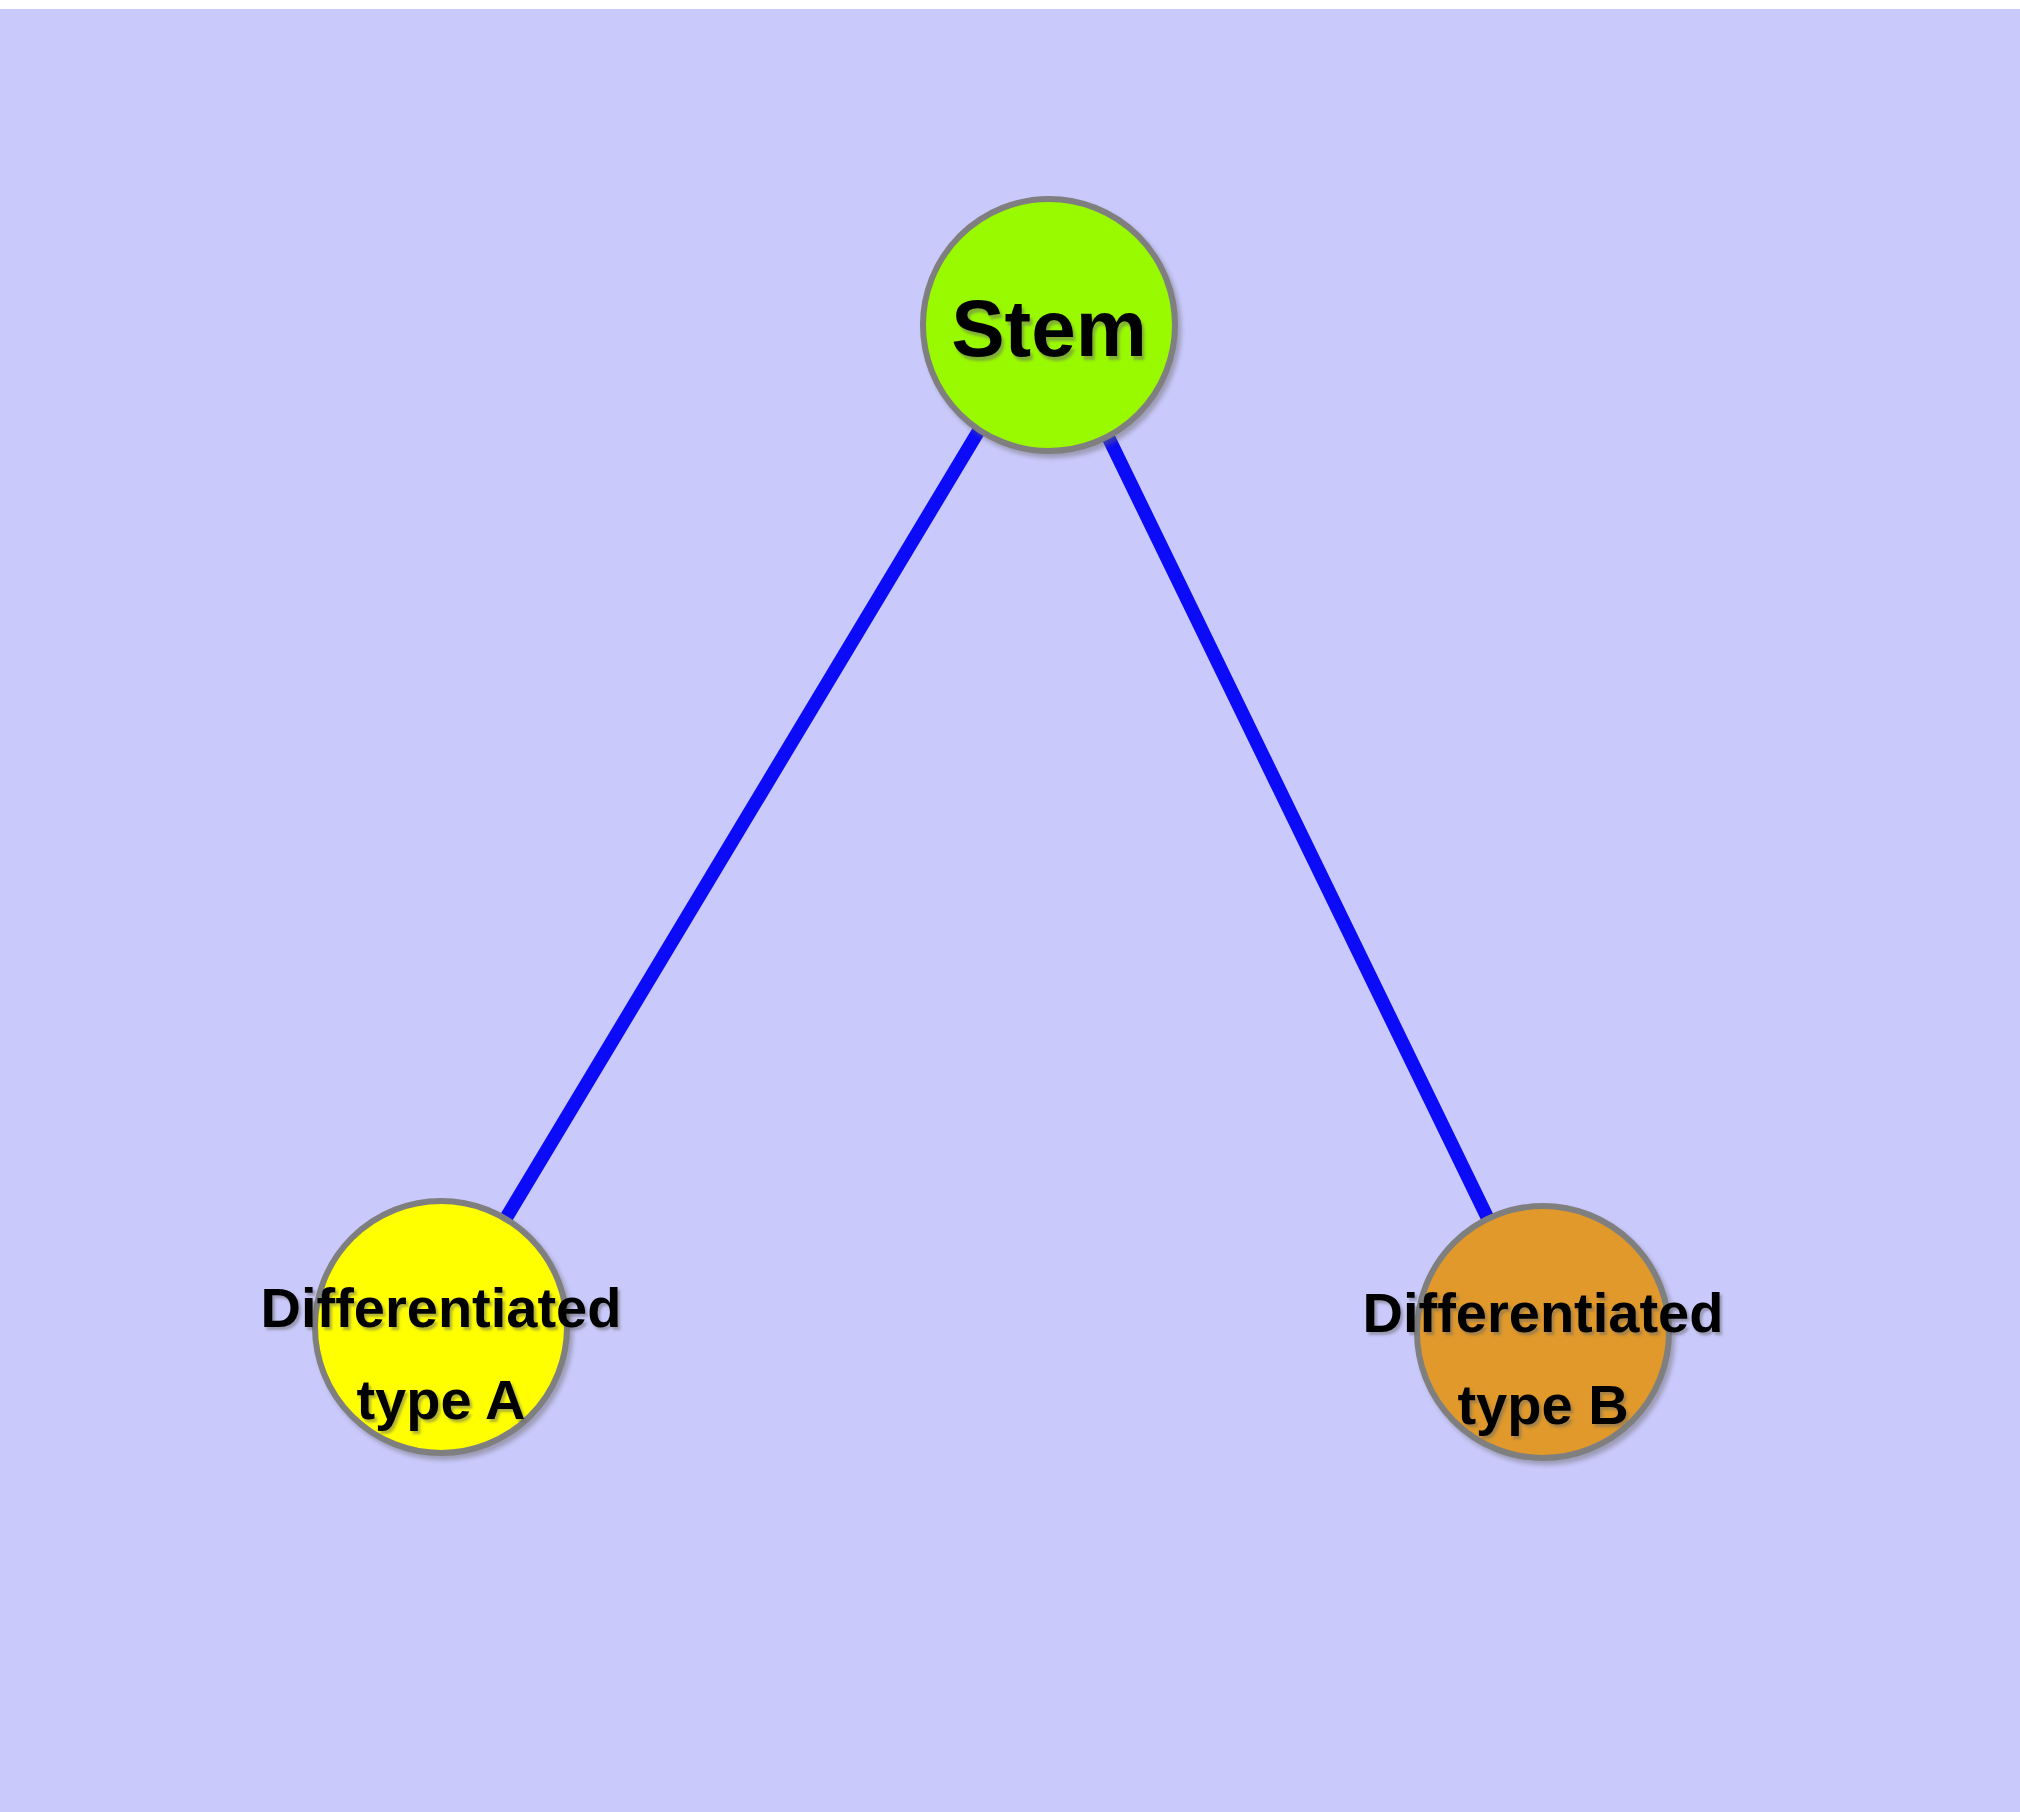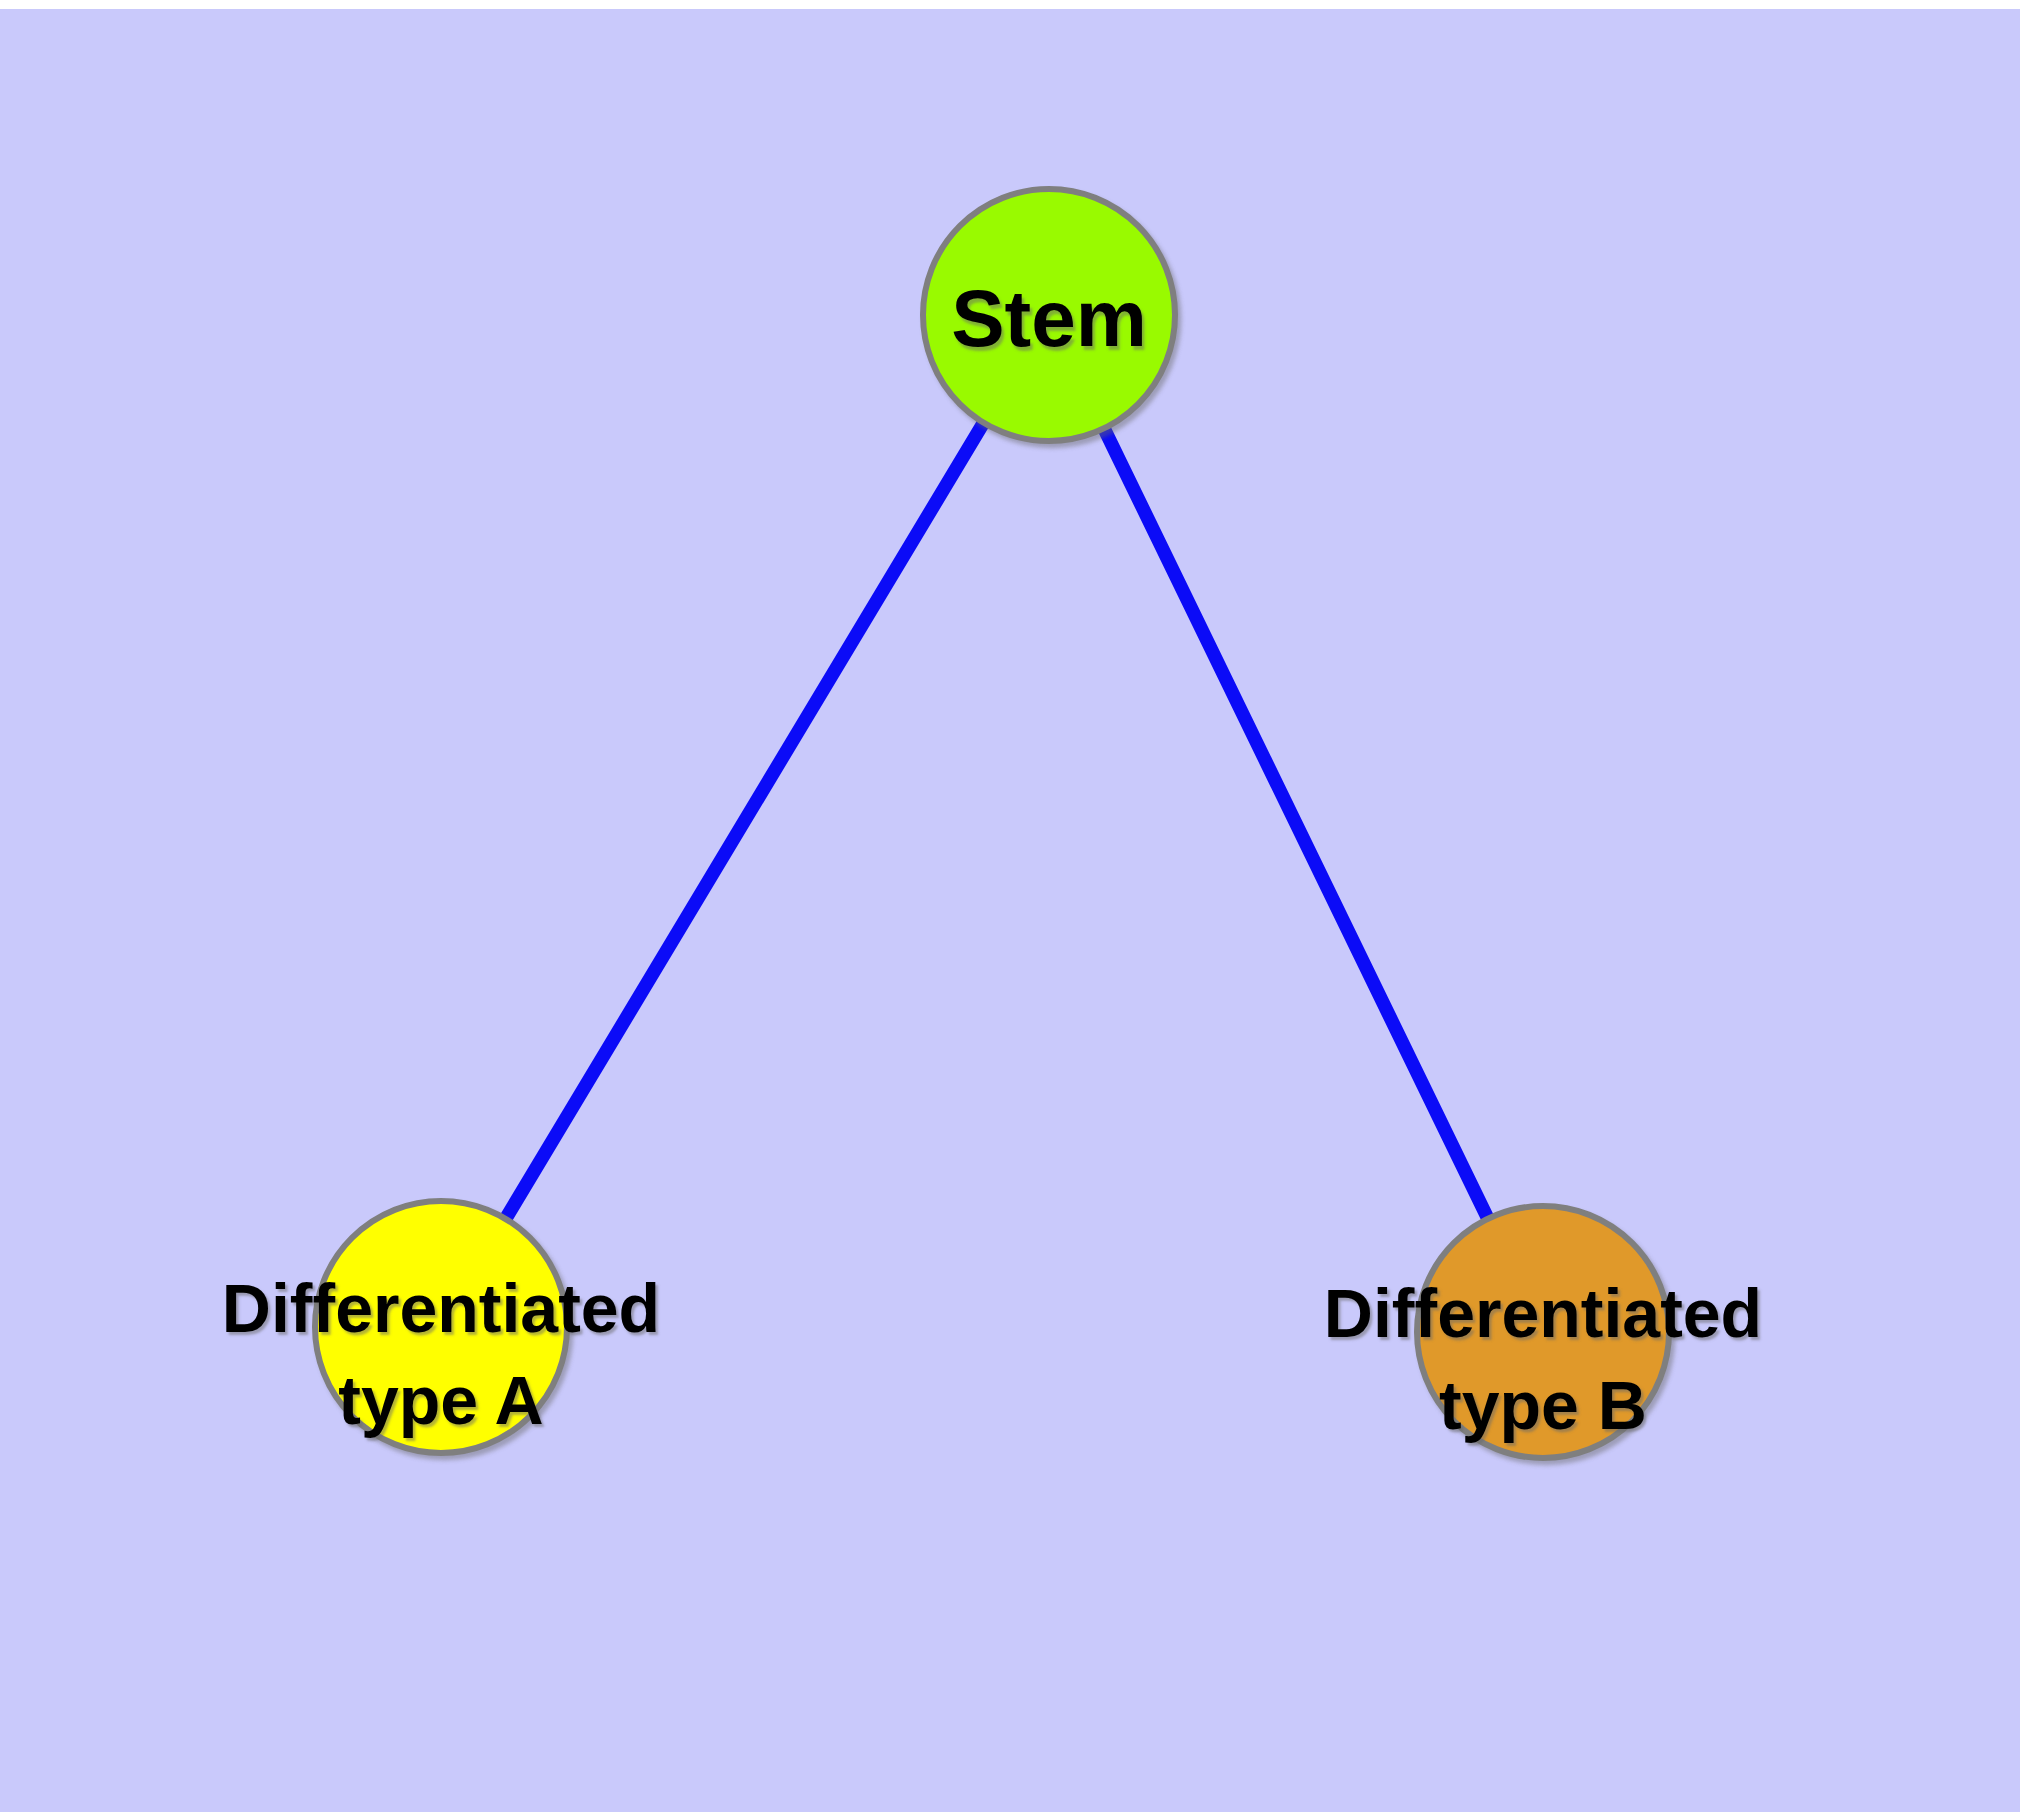--- a/index.html
+++ b/index.html
@@ -38,38 +38,38 @@
     height: 258px;
     box-sizing: border-box;
     border: 6px solid #7f7f7f;
     border-radius: 50%;
     display: flex;
     align-items: center;
     justify-content: center;
     z-index: 2;
     box-shadow: 3.4px 4.2px 4.2px rgba(105,105,105,0.45);
   }
-  .node-stem  { left: 920px; top: 186px;  }
+  .node-stem  { left: 920px; top: 196px;  }
   .node-typeA { left: 312px;  top: 1198px; }
   .node-typeB { left: 1414px; top: 1203px; }
   .label {
     font-weight: bold;
     color: #000000;
     text-align: center;
     white-space: pre-line;
     text-shadow: 2.5px 3.4px 2.5px rgba(105,105,105,0.5);
     pointer-events: none;
   }
   .label-stem {
     font-size: 80px;
     line-height: 1;
     transform: translateY(4.2px);
   }
   .label-diff {
-    font-size: 68px;
+    font-size: 56px;
     line-height: 92px;
     transform: translateY(27px);
   }
 </style>
 </head>
 <body>
 
 <div class="canvas" style="background-color: rgb(201, 201, 251);">
 
   <div class="top-strip" style="background-color: rgb(255, 255, 255);"></div>

